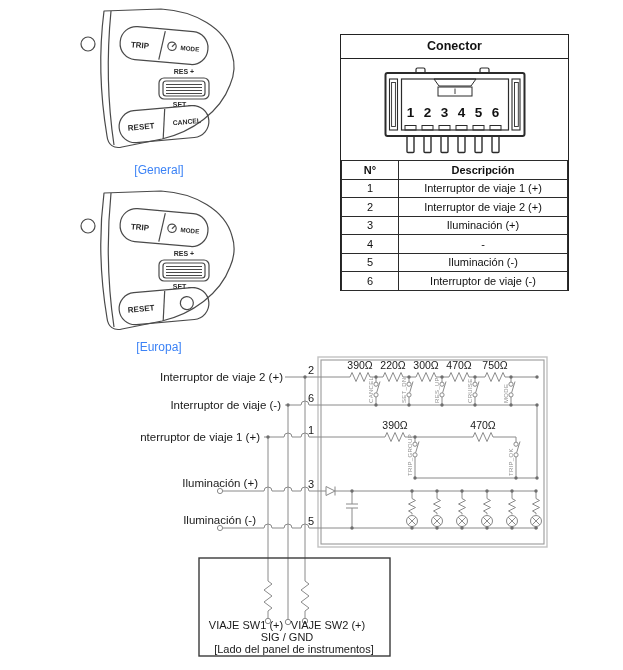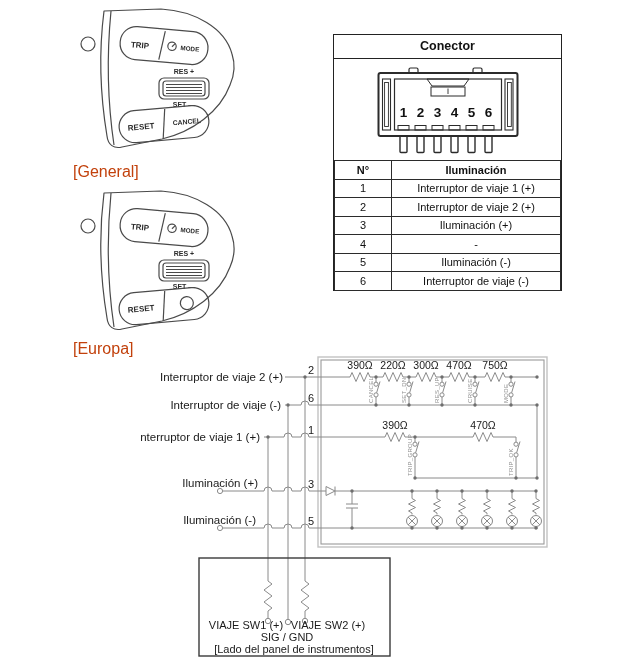--- a/index.html
+++ b/index.html
@@ -1,35 +1,35 @@
 <!DOCTYPE html>
 <html><head>
 <meta charset="utf-8">
 <style>
   html,body{margin:0;padding:0;background:#fff;}
   body{width:623px;height:670px;position:relative;overflow:hidden;
        font-family:"Liberation Sans",sans-serif;color:#111;}
   .abs{position:absolute;}
-  .caption{position:absolute;text-align:left;font-size:16px;color:#c2410c;}
+  .caption{position:absolute;text-align:center;font-size:12px;color:#3b82f6;}
   svg{font-family:"Liberation Sans",sans-serif;}
   
   .wl{stroke:#4a4a4a;stroke-width:1.2;fill:none;stroke-linejoin:round;}
   .wlf{stroke:#4a4a4a;stroke-width:1.2;fill:#fff;stroke-linejoin:round;}
   .btxt{fill:#2b2b2b;font-weight:bold;}
   
   .wire{stroke:#8a8a8a;stroke-width:1;fill:none;}
   .dot{fill:#6e6e6e;}
   .term{stroke:#8a8a8a;stroke-width:1;fill:#fff;}
   .lbl{font-size:11.5px;fill:#1a1a1a;}
   .pin{font-size:11px;fill:#1a1a1a;}
   .rval{font-size:10.5px;fill:#1a1a1a;}
   .swl{font-size:6px;fill:#8f8f8f;letter-spacing:.3px;}
   .boxt{font-size:11px;fill:#1a1a1a;}
   
-  .conector-panel{position:absolute;left:333px;top:34px;width:229px;height:257px;
+  .conector-panel{position:absolute;left:340px;top:34px;width:229px;height:257px;
       border:1.5px solid #222;box-sizing:border-box;background:#fff;}
   .conector-title{height:23px;line-height:23px;text-align:center;font-weight:bold;
       font-size:12.5px;border-bottom:1.4px solid #222;}
   .conn-svg{display:block;margin:1px auto 0;}
   .conector-panel table{border-collapse:collapse;width:100%;table-layout:fixed;}
   .conector-panel th,.conector-panel td{border:1px solid #2b2b2b;text-align:center;
       font-size:11px;height:17.5px;padding:0 2px;white-space:nowrap;overflow:hidden;}
   .conector-panel th{font-weight:bold;}
 </style>
 </head>
@@ -137,21 +137,21 @@
     </g>
   </svg>
   <table>
     <colgroup>
         <col style="width:57px">
         <col>
       </colgroup>
     <tbody>
         <tr>
       <th>N°</th>
-      <th>Iluminación</th>
+      <th>Descripción</th>
     </tr>
     <tr>
       <td>1</td>
       <td>Interruptor de viaje 1 (+)</td>
     </tr>
     <tr>
       <td>2</td>
       <td>Interruptor de viaje 2 (+)</td>
     </tr>
     <tr>

